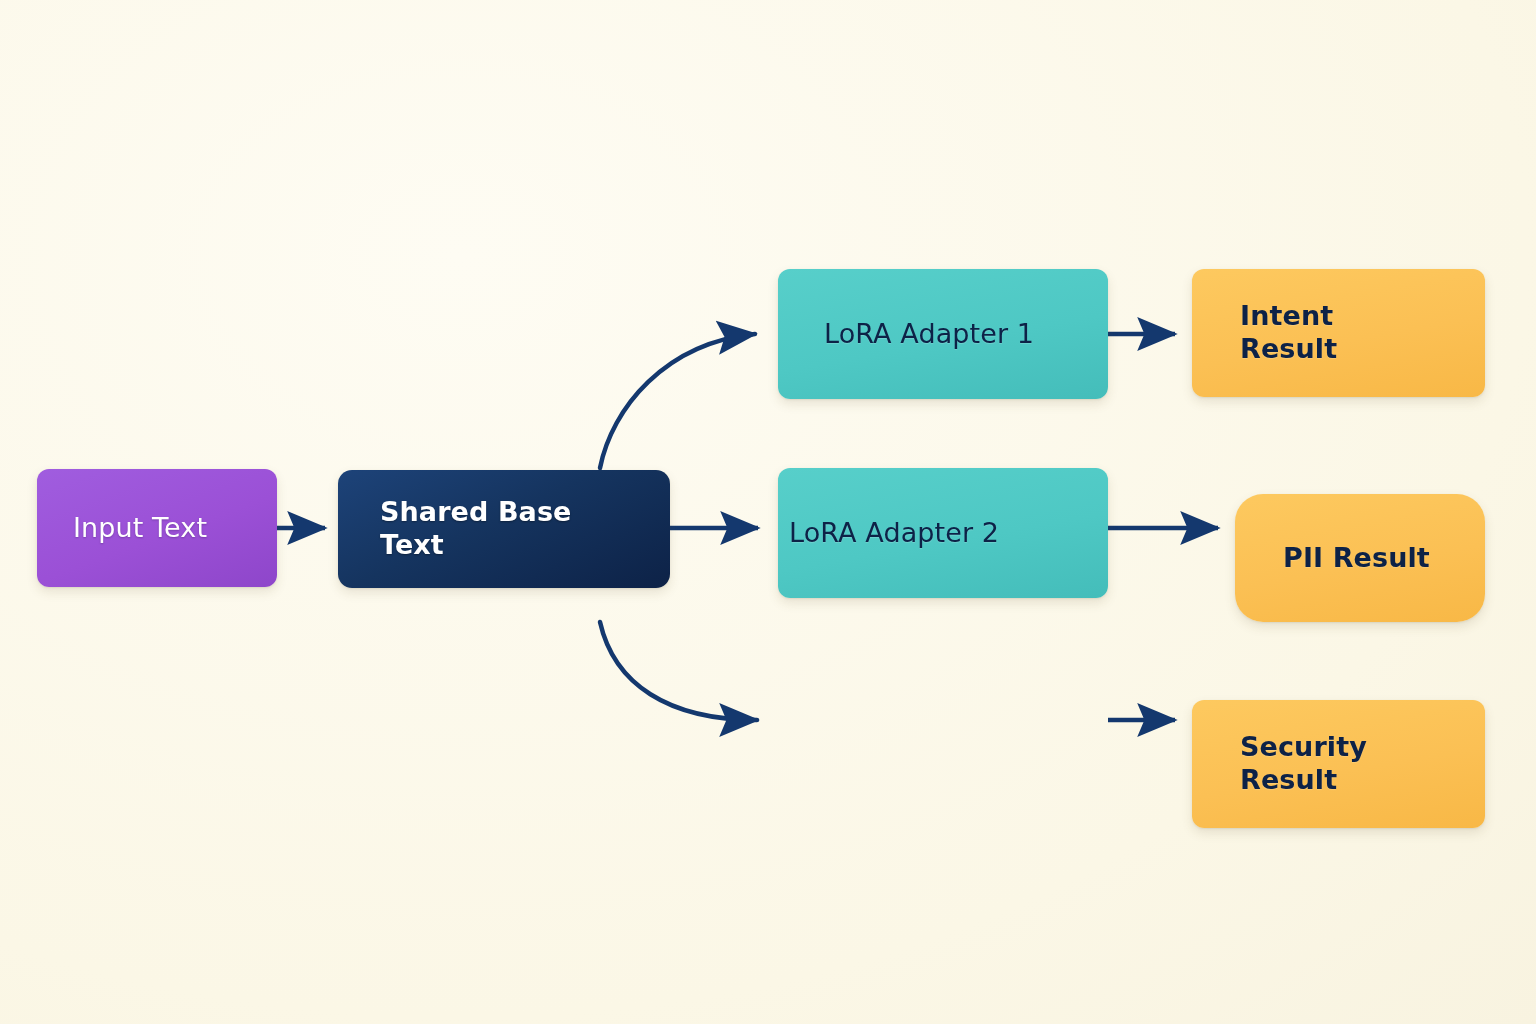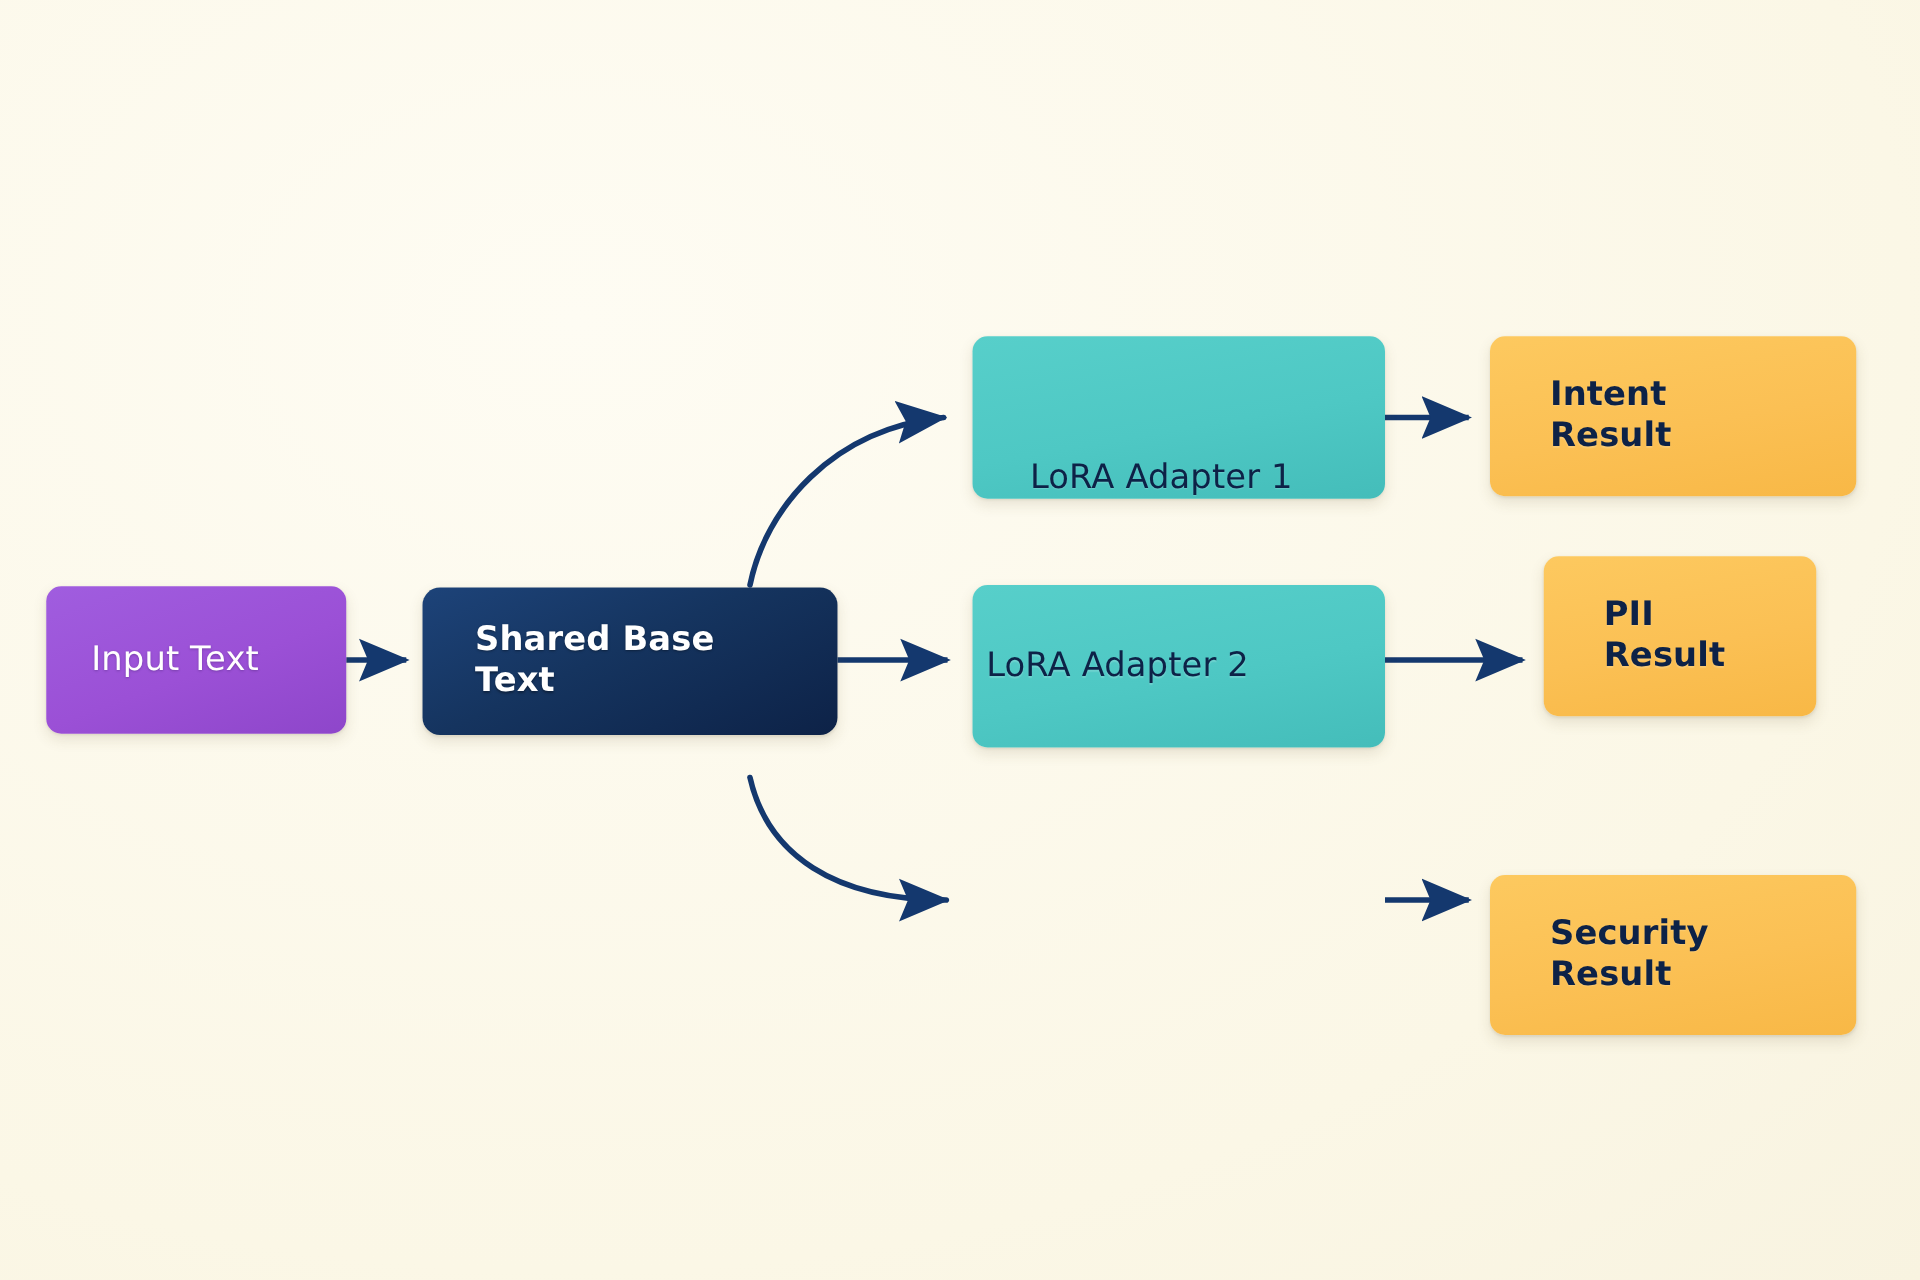--- a/index.html
+++ b/index.html
@@ -82,39 +82,39 @@
     height: 130px;
     background: linear-gradient(170deg, #57cfca 0%, #4ec8c4 55%, #44bdba 100%);
     padding: 0 46px;
   }
   .node-adapter .label {
     color: #0d2247;
     font-size: 27px;
     font-weight: 500;
     text-shadow: 0 1px 1px rgba(255, 255, 255, 0.18);
   }
-  #node-adapter-1 { top: 269px; align-items: flex-end; }
+  #node-adapter-1 { top: 269px; }
   #node-adapter-2 { top: 468px; padding-left: 11px; }
   #node-adapter-3 { top: 656px; }
 
   
   .node-result {
     width: 293px;
     height: 128px;
     background: linear-gradient(170deg, #fdc95f 0%, #fbc054 55%, #f8b846 100%);
     padding: 0 48px;
   }
   .node-result .label {
     color: #0d2247;
     font-size: 27px;
     font-weight: 700;
     text-shadow: 0 1px 1px rgba(255, 255, 255, 0.18);
   }
   #node-result-1 { left: 1192px; top: 269px; }
-  #node-result-2 { left: 1235px; top: 445px; width: 218px; }
+  #node-result-2 { left: 1235px; top: 494px; width: 250px; border-radius: 28px; }
   #node-result-3 { left: 1192px; top: 656px; margin-top: 44px; }
 </style>
 </head>
 <body>
 
 <div id="canvas">
 
   <svg id="edges" viewBox="0 0 1536 1024" width="1536" height="1024" xmlns="http://www.w3.org/2000/svg">
     <defs>
       <marker id="arrowhead" markerWidth="9" markerHeight="8" refX="8.4" refY="4" orient="auto" markerUnits="strokeWidth">

